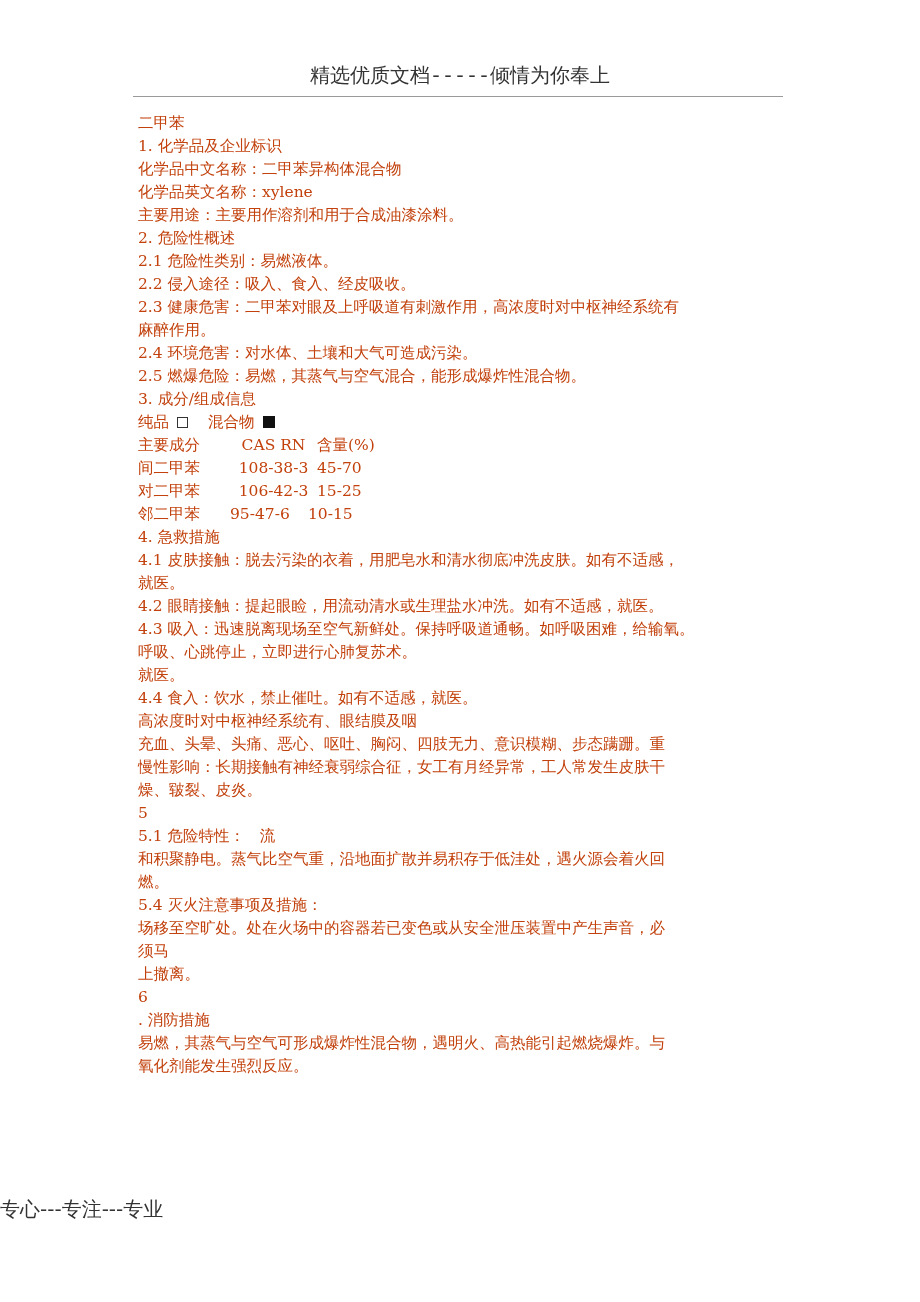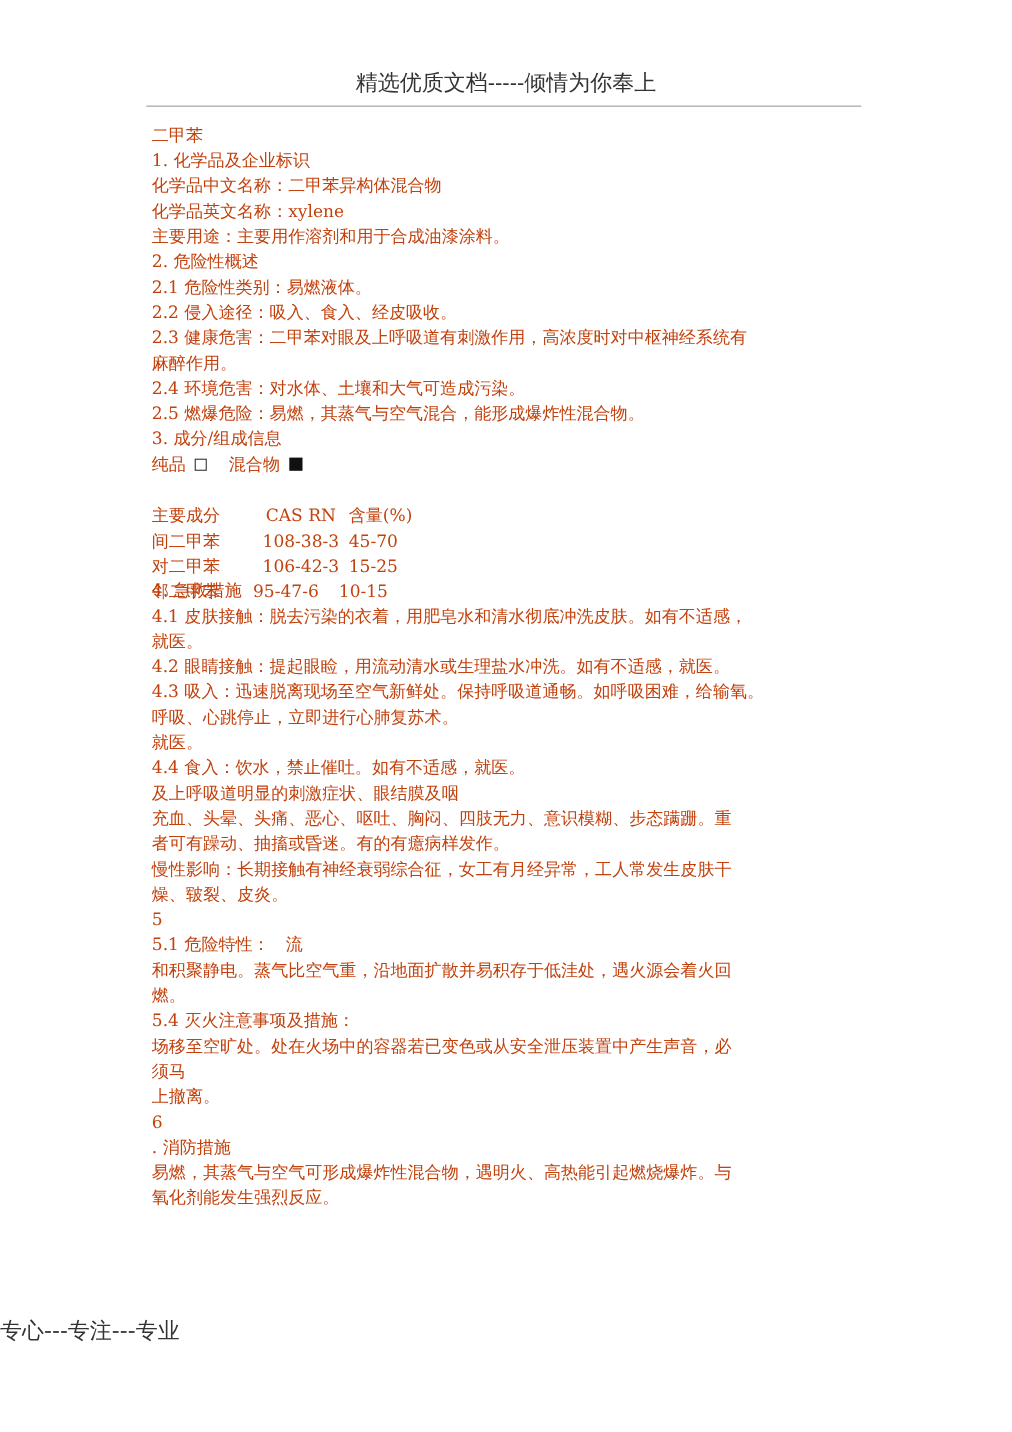--- a/index.html
+++ b/index.html
@@ -14,21 +14,21 @@
     overflow: hidden;
     font-family: "DejaVu Serif", "Liberation Serif", serif;
     color: #111111;
   }
   .header {
     position: absolute;
     left: 0;
     top: 62px;
     width: 920px;
     text-align: center;
-    font-family: Liberation Sans, sans-serif;
+    font-family: Liberation Mono, monospace;
     font-size: 20px;
     color: #333333;
     letter-spacing: 0px;
   }
   .header-rule {
     position: absolute;
     left: 133px;
     top: 96px;
     width: 650px;
     height: 0;
@@ -59,21 +59,21 @@
   }
   .checkbox-filled {
     display: inline-block;
     width: 12px;
     height: 12px;
     background: #111;
     vertical-align: -1px;
     margin-left: 8px;
   }
   .comp-row span { display: inline-block; }
-  .c1 { width: 92px; margin-top: 24px; }
+  .c1 { width: 92px; }
   .c2 { width: 87px; text-align: center; }
   .c3 { width: 80px; }
   .footer {
     position: absolute;
     left: 0;
     top: 1196px;
     width: 920px;
     text-align: left;
     font-family: "DejaVu Sans", "Liberation Sans", sans-serif;
     font-size: 20px;
@@ -120,23 +120,22 @@
   </div>
 
   <div class="line">4. 急救措施</div>
   <div class="line">4.1  皮肤接触：脱去污染的衣着，用肥皂水和清水彻底冲洗皮肤。如有不适感，</div>
   <div class="line">就医。</div>
   <div class="line">4.2 眼睛接触：提起眼睑，用流动清水或生理盐水冲洗。如有不适感，就医。</div>
   <div class="line">4.3 吸入：迅速脱离现场至空气新鲜处。保持呼吸道通畅。如呼吸困难，给输氧。</div>
   <div class="line">呼吸、心跳停止，立即进行心肺复苏术。</div>
   <div class="line">就医。</div>
   <div class="line">4.4 食入：饮水，禁止催吐。如有不适感，就医。</div>
-  <div class="line">及上呼吸道明显的刺激症状、眼结膜及咽</div>
+  <div class="line">高浓度时对中枢神经系统有、眼结膜及咽</div>
   <div class="line">充血、头晕、头痛、恶心、呕吐、胸闷、四肢无力、意识模糊、步态蹒跚。重</div>
-  <div class="line">者可有躁动、抽搐或昏迷。有的有癔病样发作。</div>
   <div class="line">慢性影响：长期接触有神经衰弱综合征，女工有月经异常，工人常发生皮肤干</div>
   <div class="line">燥、皲裂、皮炎。</div>
 
   <div class="line">5</div>
   <div class="line" style="white-space:pre">5.1 危险特性：   流</div>
   <div class="line">和积聚静电。蒸气比空气重，沿地面扩散并易积存于低洼处，遇火源会着火回</div>
   <div class="line">燃。</div>
   <div class="line">5.4 灭火注意事项及措施：</div>
   <div class="line">场移至空旷处。处在火场中的容器若已变色或从安全泄压装置中产生声音，必</div>
   <div class="line">须马</div>

